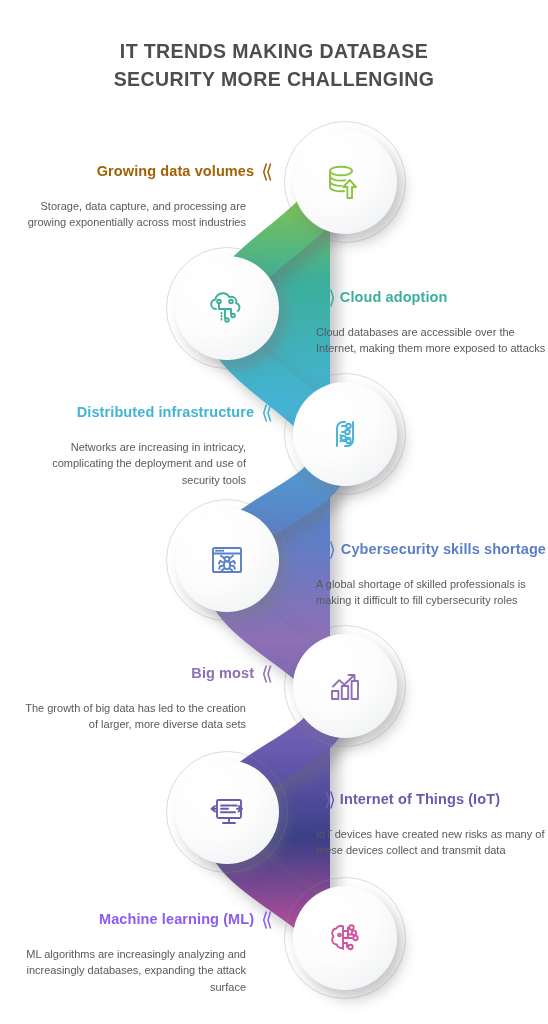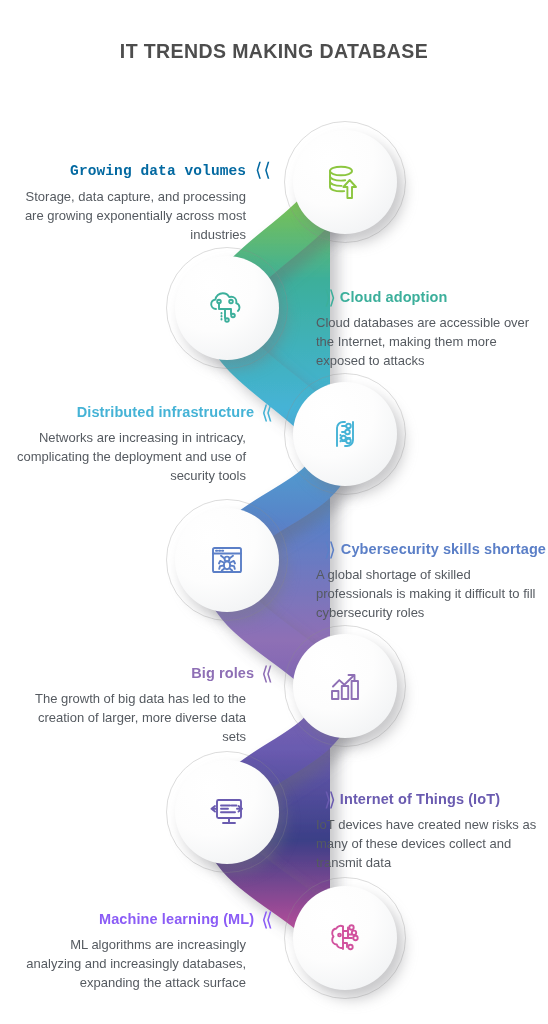--- a/index.html
+++ b/index.html
@@ -49,33 +49,34 @@
   .block.left  { text-align: right; }
   .head {
     font-size: 14.5px; font-weight: 700; letter-spacing: 0.1px;
     line-height: 1.2; white-space: nowrap;
     display: flex; align-items: center; gap: 7px;
   }
   .block.right .head { justify-content: flex-start; margin-left: 32px; }
   .block.left  .head { justify-content: flex-end; }
   .chev { font-size: 19px; font-weight: 400; line-height: 1; letter-spacing: -3px; }
   .desc {
-    margin-top: 6px;
-    font-size: 13px; line-height: 1.48; color: #555a60;
+    margin-top: 17px;
+    font-size: 11px; line-height: 1.48; color: #555a60;
   }
   .block.right .desc { padding-left: 24px; }
   .block.left  .desc { padding-right: 24px; }
 </style>
 </head>
 <body>
 
 <div id="stage">
 
   <div class="title">
     <span>IT TRENDS MAKING DATABASE</span><br>
+    <span>SECURITY MORE CHALLENGING</span>
   </div>
 
   <svg class="ribbon" viewBox="0 0 548 1024" preserveAspectRatio="none">
     <defs>
       <linearGradient id="ribGrad" x1="0" y1="0" x2="0" y2="1">
         <stop offset="0.00" stop-color="#8CC63F"></stop>
         <stop offset="0.14" stop-color="#3CAF9B"></stop>
         <stop offset="0.30" stop-color="#45B3D6"></stop>
         <stop offset="0.46" stop-color="#5B7FC7"></stop>
         <stop offset="0.60" stop-color="#8E6FB5"></stop>
@@ -128,21 +129,21 @@
       <svg width="48" height="48" viewBox="0 0 48 48" fill="none" stroke="#8CC63F" stroke-width="1.9" stroke-linecap="round" stroke-linejoin="round">
         <ellipse cx="20" cy="13" rx="11" ry="4.3"></ellipse>
         <path d="M9 13v16c0 2.4 4.9 4.3 11 4.3 1.1 0 2.2-.06 3.2-.18"></path>
         <path d="M9 18.3c0 2.4 4.9 4.3 11 4.3 1.5 0 3-.12 4.2-.33"></path>
         <path d="M9 23.6c0 2.4 4.9 4.3 11 4.3h.6"></path>
         <path d="M31 40V29h4l-6.3-7-6.3 7h4v11z"></path>
       </svg>
     </div>
   </div>
   <div class="block left" style="left:16px; top:162px;">
-    <div class="head" style="color:#0369a1;font-family:Liberation Mono, monospace;">
+    <div class="head" style="color:#a16207;">
       <span>Growing data volumes</span>
       <span class="chev">⟨⟨</span>
     </div>
     <div class="desc">Storage, data capture, and processing are growing exponentially across most industries</div>
   </div>
 
   <div class="node" style="left:175px; top:256px;">
     <div class="ring"></div>
     <div class="shadow"></div>
     <div class="disc">
@@ -222,21 +223,21 @@
         <rect x="11" y="29" width="6.4" height="8"></rect>
         <rect x="20.8" y="24" width="6.4" height="13"></rect>
         <rect x="30.6" y="19" width="6.4" height="18"></rect>
         <path d="M12 24.5l6.3-6.4 5 4.6 9.5-9.2"></path>
         <path d="M27.5 13h6v6"></path>
       </svg>
     </div>
   </div>
   <div class="block left" style="left:16px; top:664px;">
     <div class="head" style="color:#8E6FB5;">
-      <span>Big roles</span>
+      <span>Big most</span>
       <span class="chev">⟨⟨</span>
     </div>
     <div class="desc">The growth of big data has led to the creation of larger, more diverse data sets</div>
   </div>
 
   <div class="node" style="left:175px; top:760px;">
     <div class="ring"></div>
     <div class="shadow"></div>
     <div class="disc">
       <svg width="48" height="48" viewBox="0 0 48 48" fill="none" stroke="#6A5BB0" stroke-width="1.9" stroke-linecap="round" stroke-linejoin="round">

